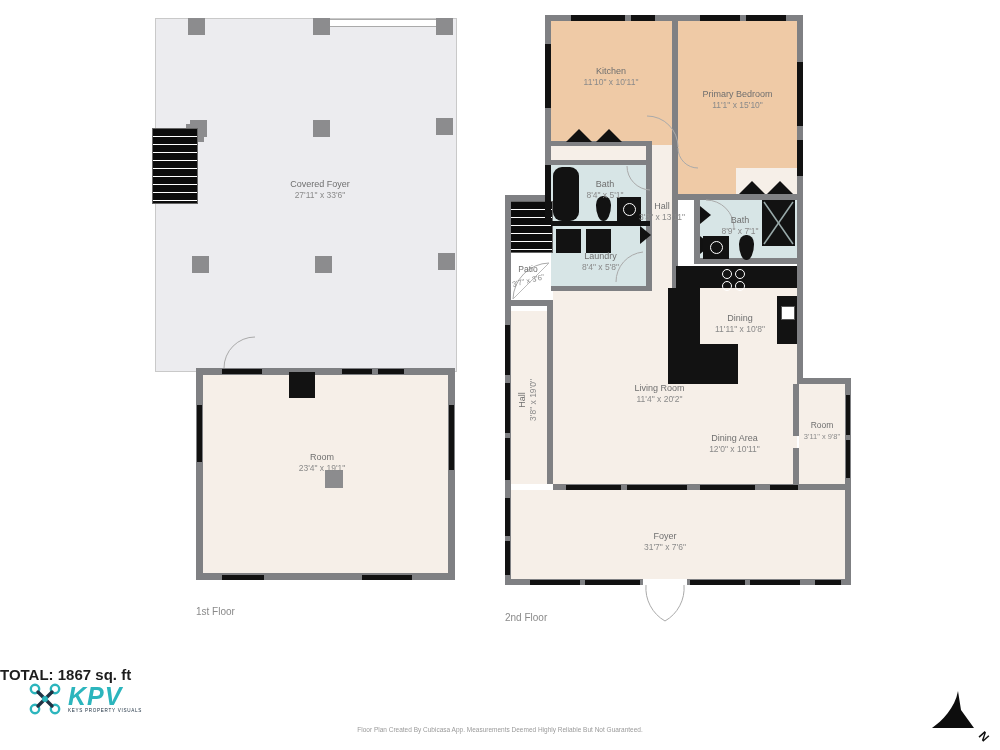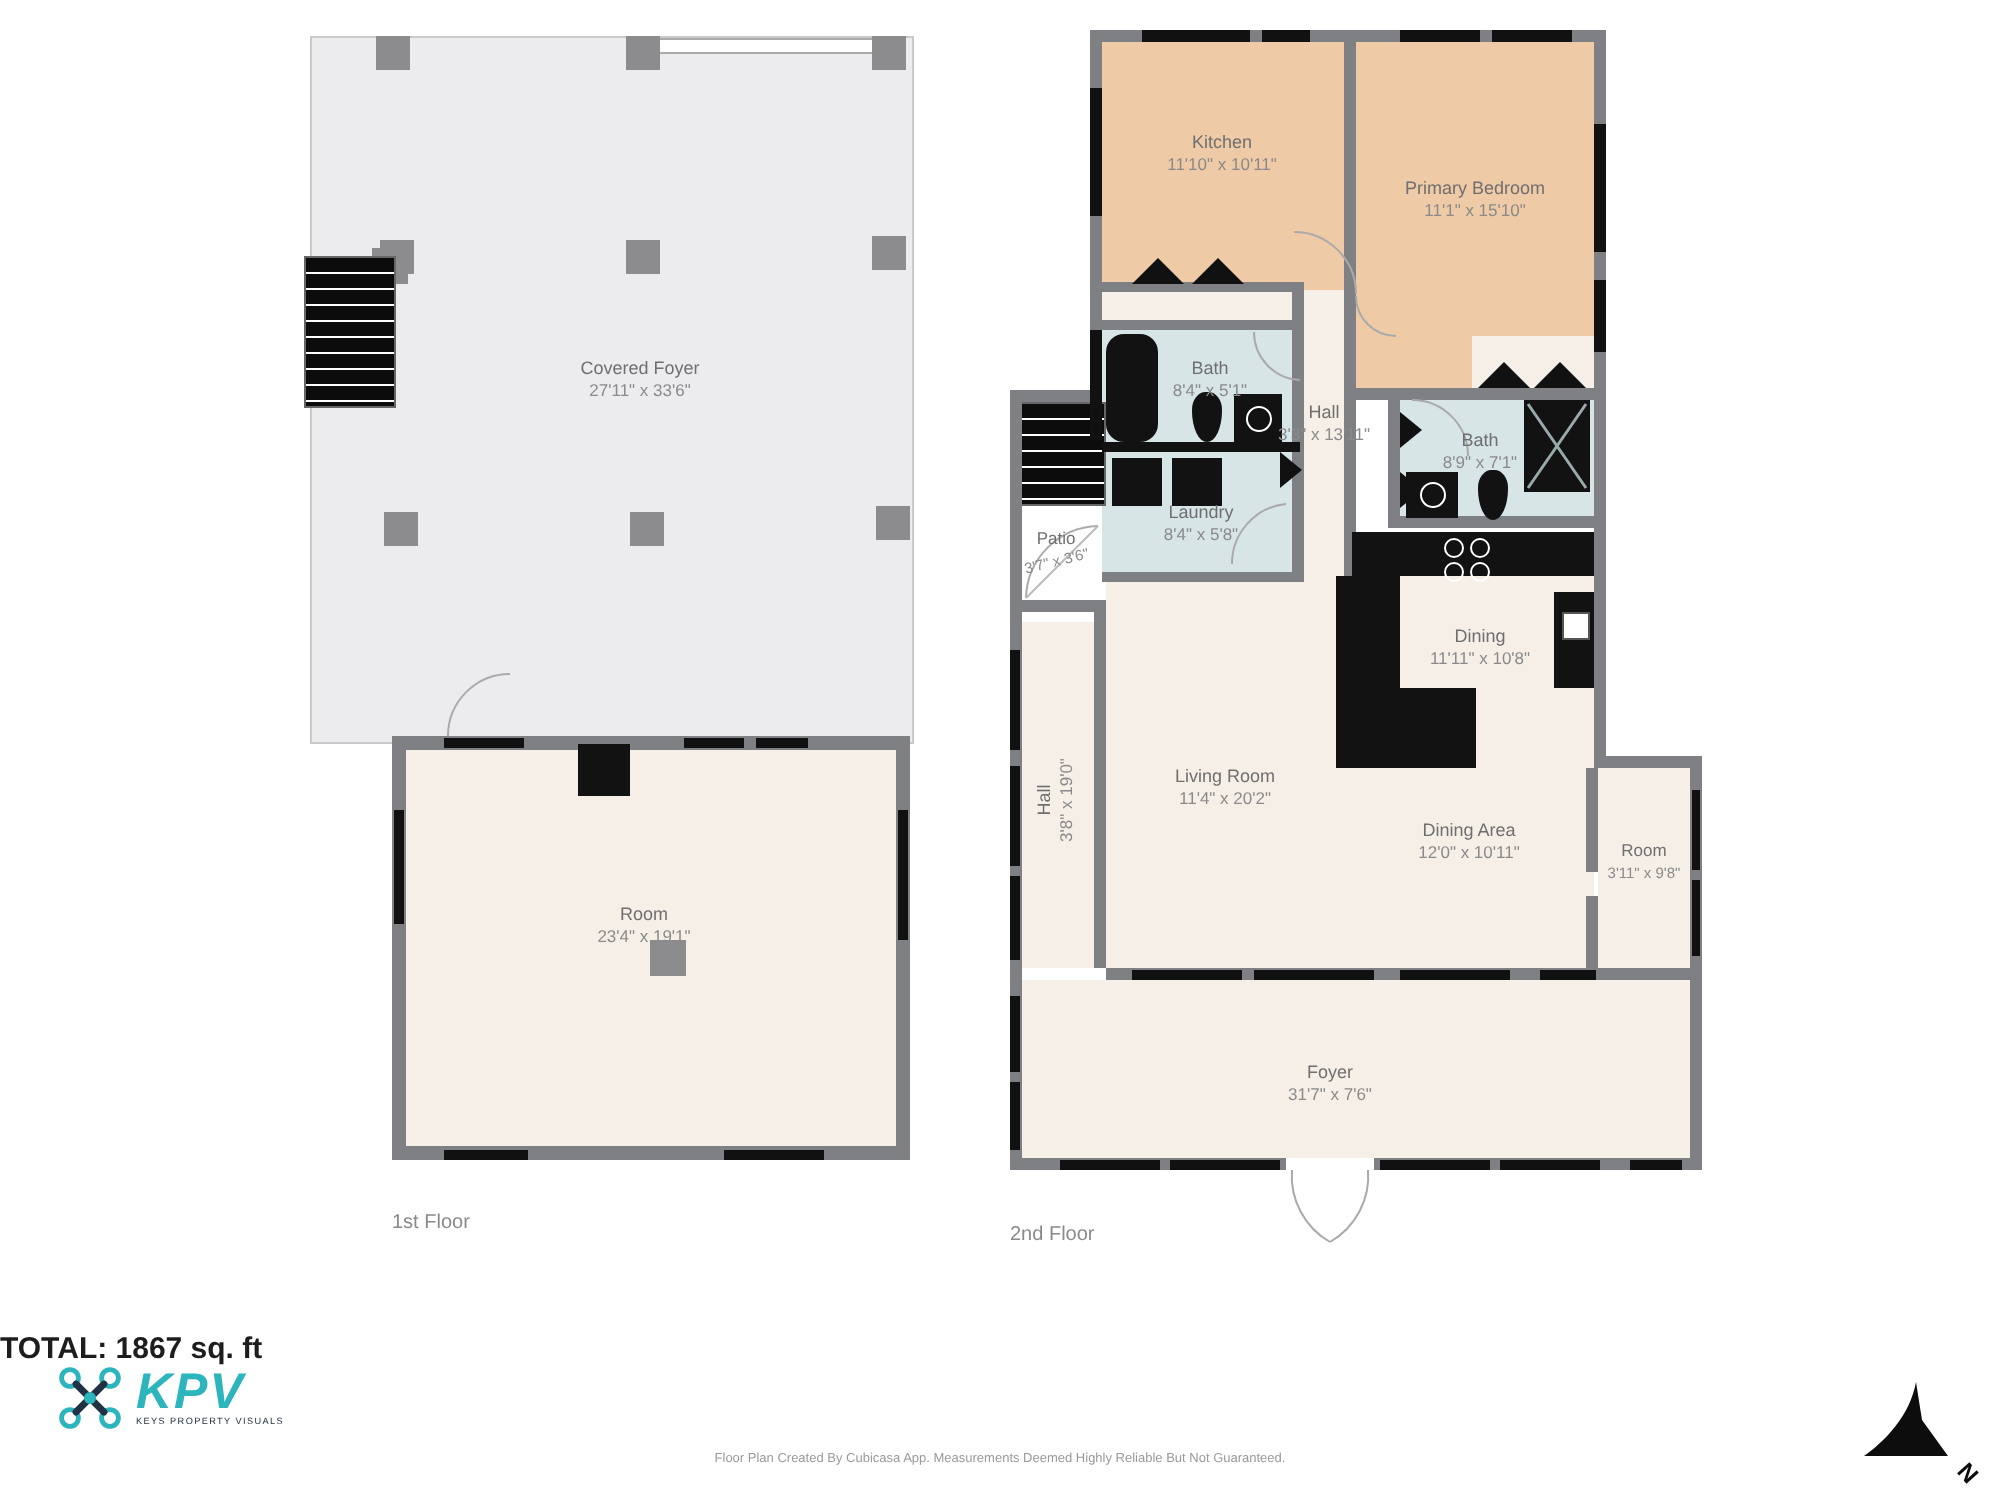--- a/index.html
+++ b/index.html
@@ -240,29 +240,29 @@
       <div class="rdims">8'4" x 5'8"</div>
     </div>
     <div class="room" style="left:503px;top:262px;width:50px;height:26px;">
       <div class="rname" style="font-size:8.5px;">Patio</div>
       <div class="rdims" style="font-size:7.5px;transform:rotate(-14deg);">3'7" x 3'6"</div>
     </div>
     <div class="room" style="left:690px;top:310px;width:100px;height:28px;">
       <div class="rname">Dining</div>
       <div class="rdims">11'11" x 10'8"</div>
     </div>
-    <div class="room" style="left:553px;top:380px;width:119px;height:28px;">
+    <div class="room" style="left:553px;top:380px;width:119px;height:28px;padding-left:47px;">
       <div class="rname">Living Room</div>
       <div class="rdims">11'4" x 20'2"</div>
     </div>
     <div class="room" style="left:508px;top:360px;width:40px;height:80px;transform:rotate(-90deg);">
       <div class="rname">Hall</div>
       <div class="rdims">3'8" x 19'0"</div>
     </div>
-    <div class="room" style="left:672px;top:407px;width:125px;height:28px;">
+    <div class="room" style="left:672px;top:430px;width:125px;height:28px;">
       <div class="rname">Dining Area</div>
       <div class="rdims">12'0" x 10'11"</div>
     </div>
     <div class="room" style="left:794px;top:418px;width:56px;height:26px;">
       <div class="rname" style="font-size:8.5px;">Room</div>
       <div class="rdims" style="font-size:7.5px;">3'11" x 9'8"</div>
     </div>
     <div class="room" style="left:580px;top:528px;width:170px;height:28px;">
       <div class="rname">Foyer</div>
       <div class="rdims">31'7" x 7'6"</div>

